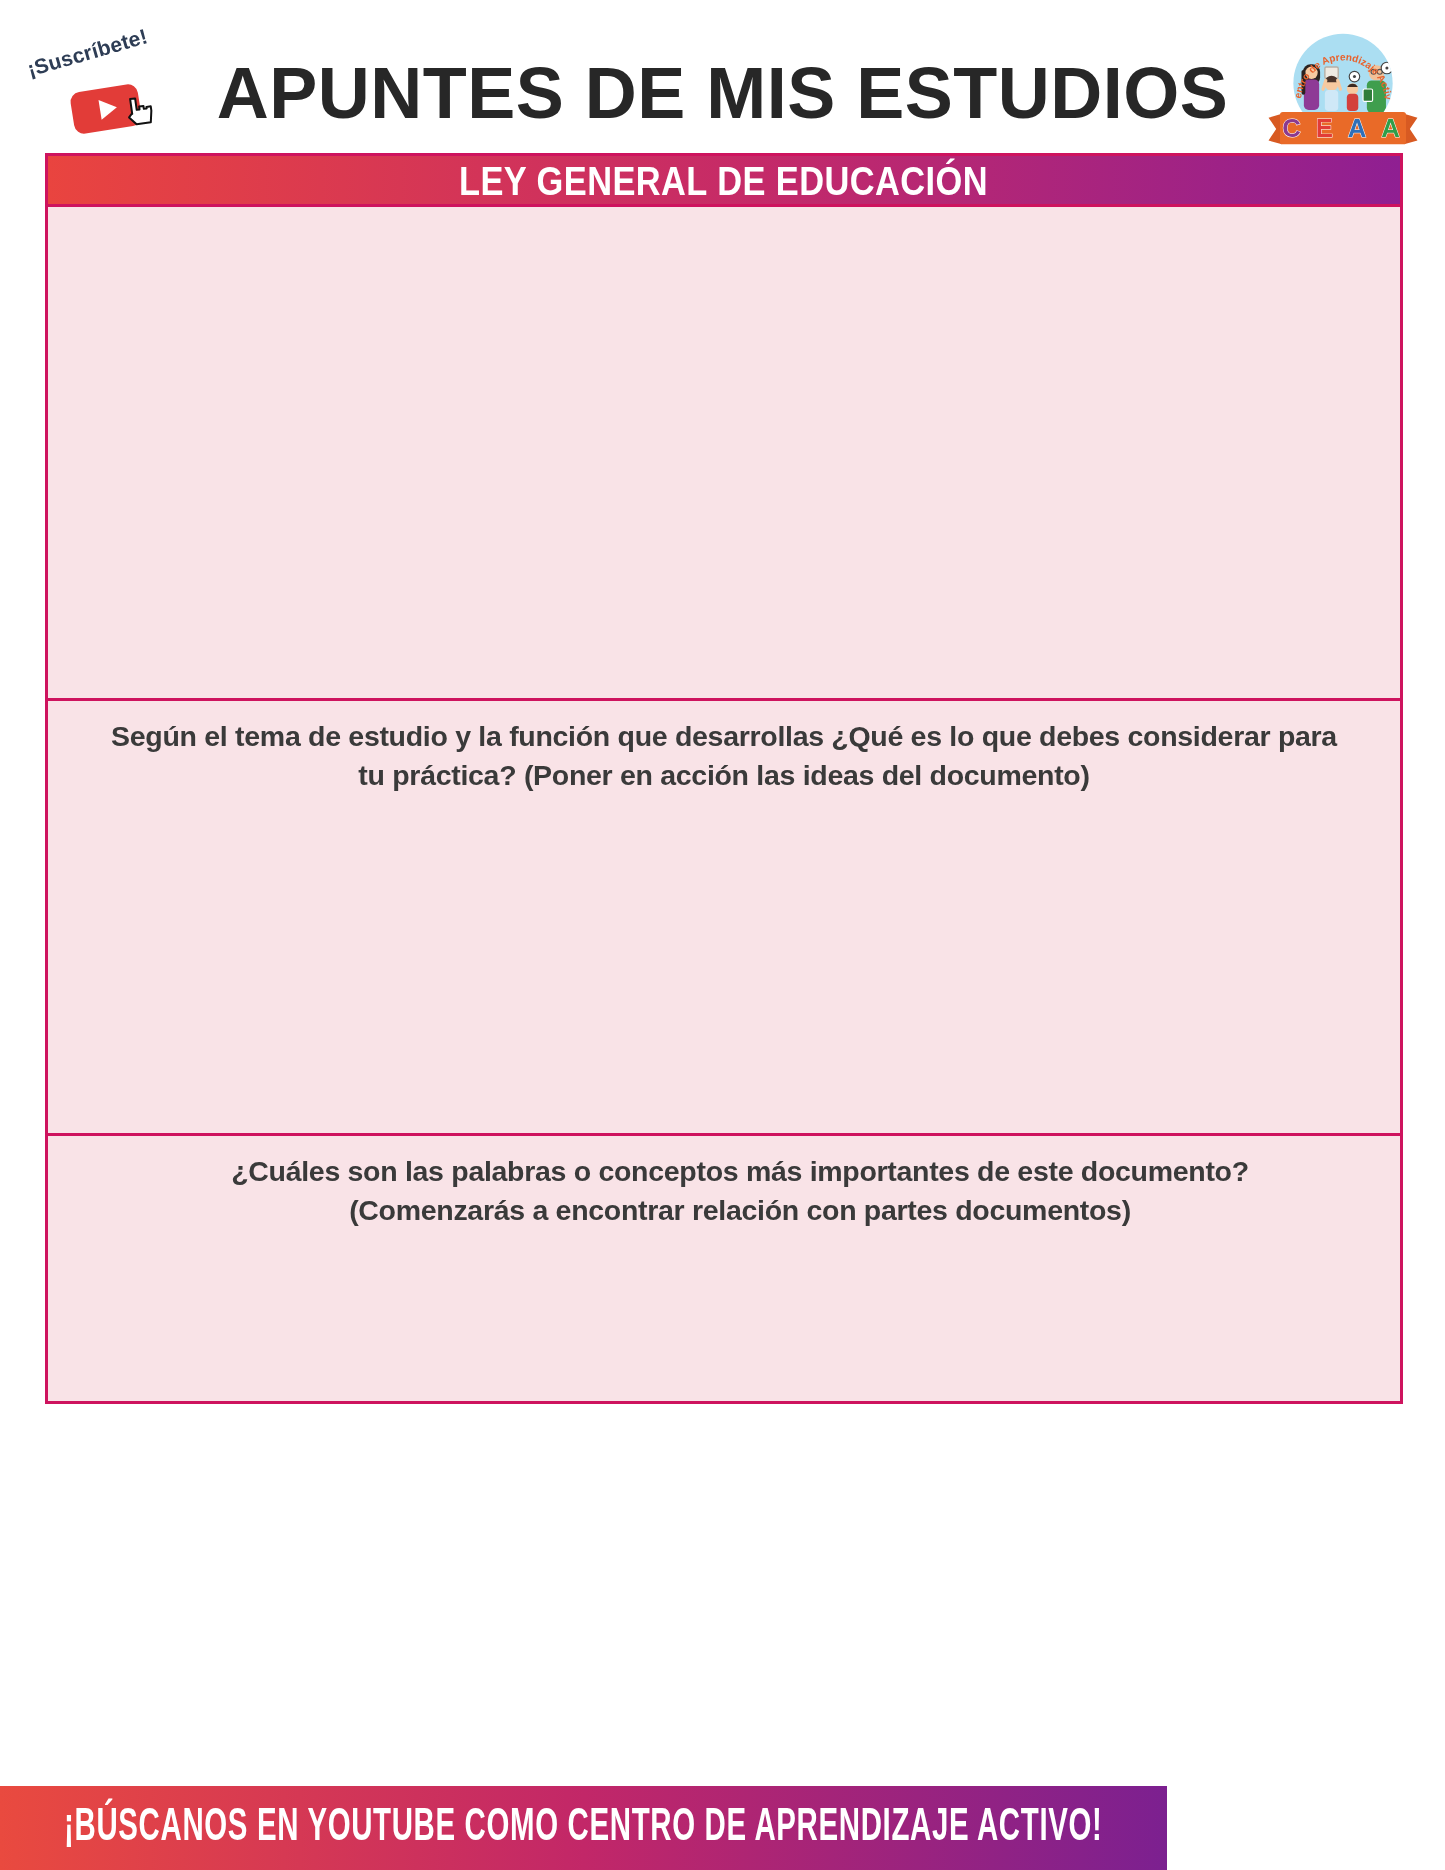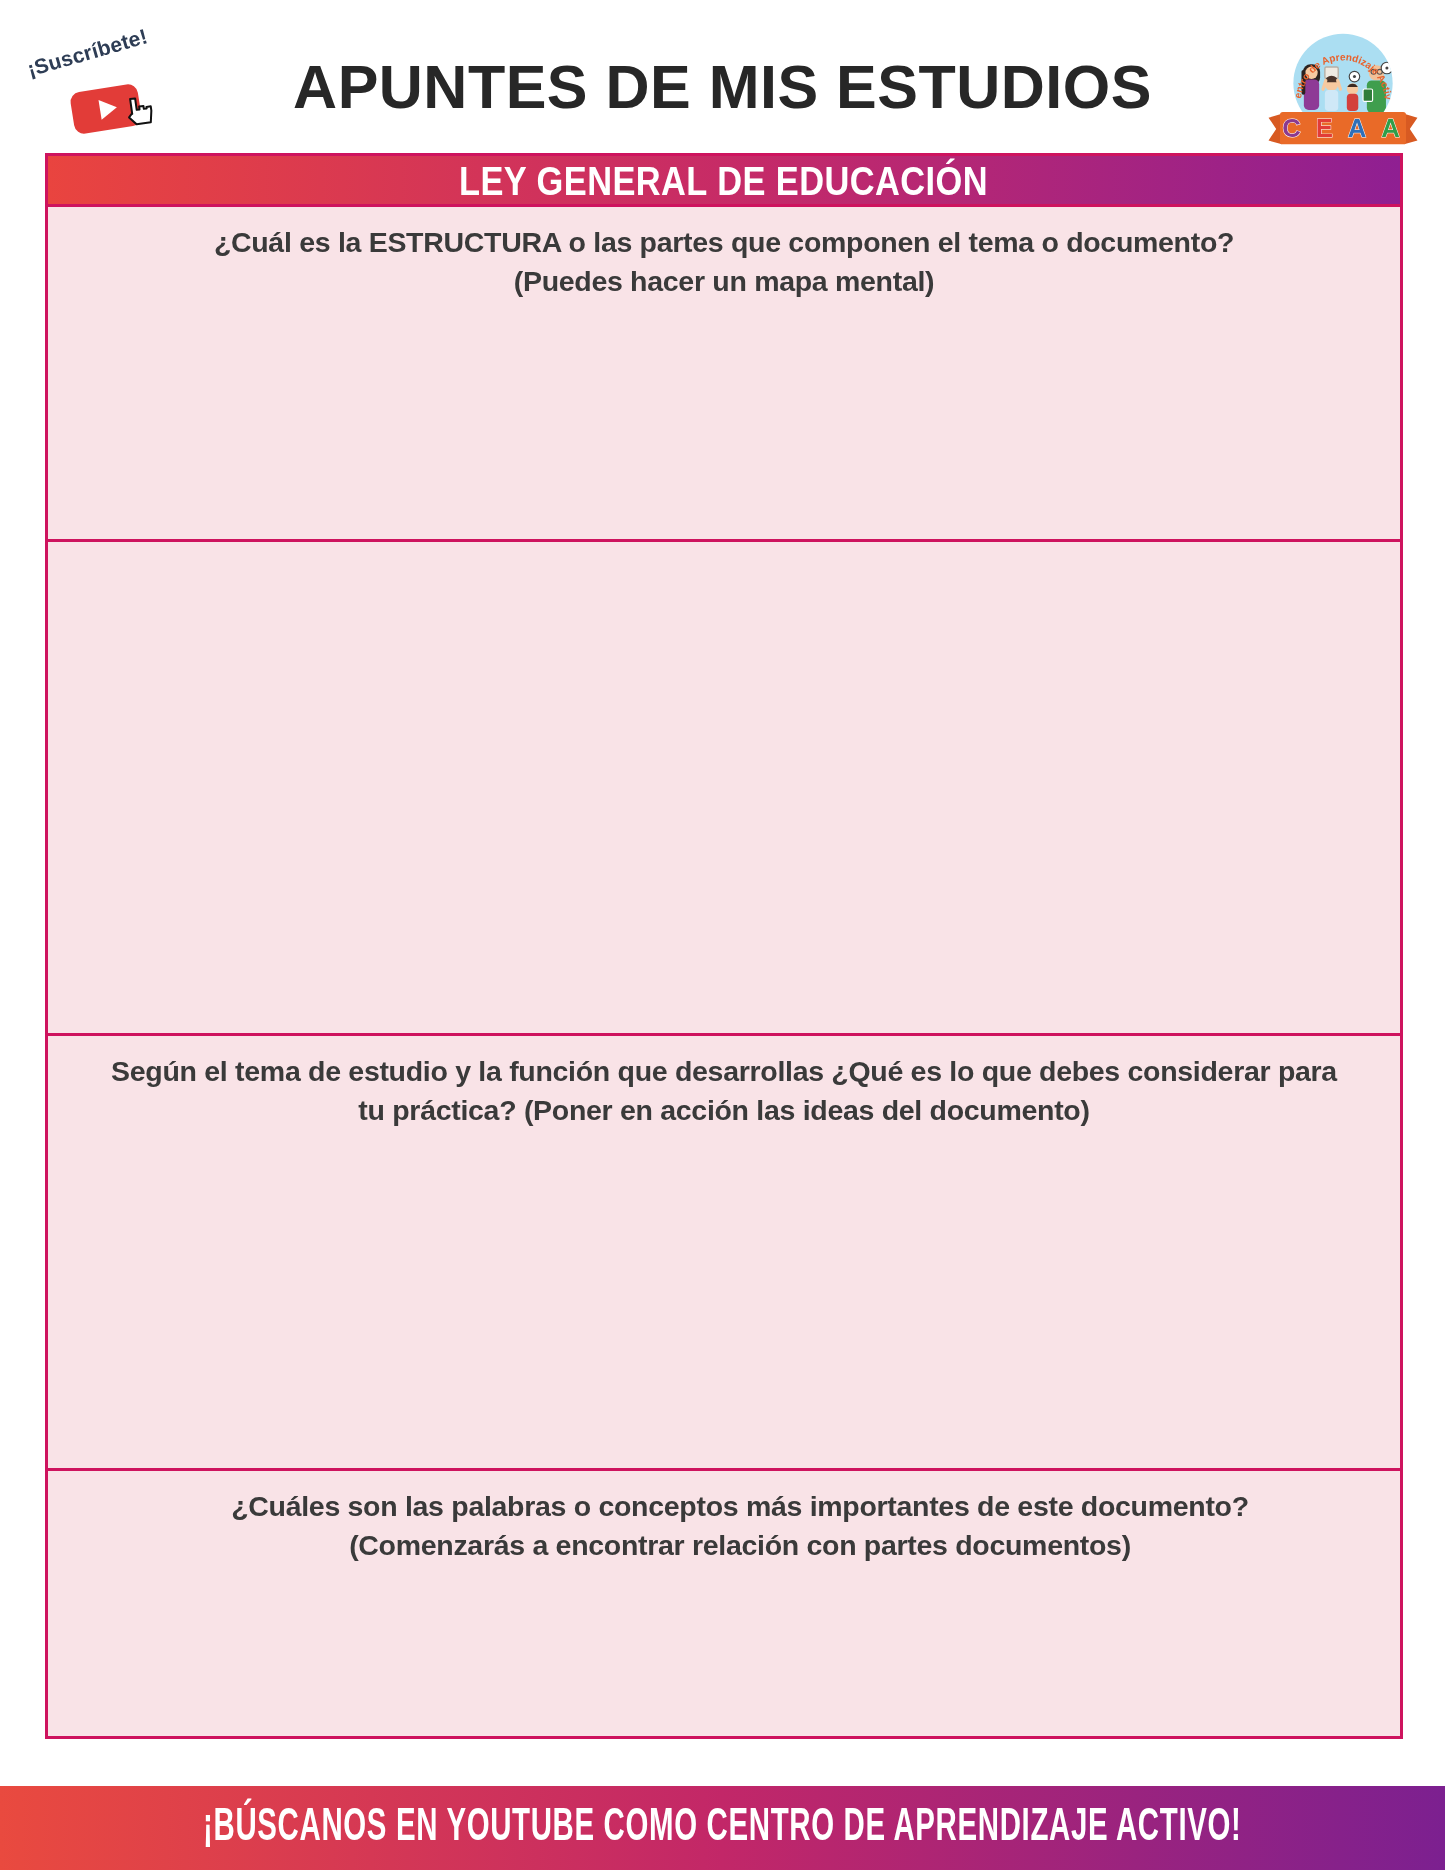--- a/index.html
+++ b/index.html
@@ -35,21 +35,21 @@
     border-bottom:10px solid transparent;
   }
   .cursor-icon{
     position:absolute;left:88px;top:58px;width:46px;height:46px;
     transform:rotate(-8deg);
   }
 
   .page-title{
     position:absolute;left:0;right:0;top:52px;
     text-align:center;
-    font-size:61px;font-weight:800;color:#272727;
+    font-size:72px;font-weight:800;color:#272727;
     letter-spacing:0.5px;
   }
 
   .ceaa-logo{
     position:absolute;right:22px;top:26px;width:160px;height:126px;
   }
 
   
   .worksheet{
     position:absolute;left:45px;top:153px;width:1358px;
@@ -78,21 +78,21 @@
     font-size:28.5px;font-weight:bold;color:#3a3a3a;
     line-height:39px;letter-spacing:-0.3px;white-space:nowrap;
   }
   .cell-1{height:335px;}
   .cell-2{height:494px;}
   .cell-3{height:435px;}
   .cell-4{height:268px;padding-left:32px;}
 
   
   .footer-banner{
-    position:absolute;left:0;top:1786px;width:1445px;height:84px;
+    position:absolute;left:0;top:1786px;width:1167px;height:84px;
     background:linear-gradient(90deg,#e94a3f 0%,#c22768 50%,#7c2090 100%);
     display:flex;align-items:center;justify-content:center;
     padding-bottom:8px;box-sizing:border-box;
   }
   .footer-banner .condense{
     display:inline-block;transform:scaleX(0.64);transform-origin:center;
     color:#ffffff;font-size:46px;font-weight:bold;letter-spacing:1px;
     white-space:nowrap;
   }
 </style>
@@ -164,24 +164,20 @@
       <tspan fill="#2f6fb8">A</tspan>
       <tspan fill="#2f9e49">A</tspan>
     </text>
   </svg>
 
   <div class="worksheet">
     <div class="table-title">
       <span class="condense">LEY GENERAL DE EDUCACIÓN</span>
     </div>
 
-    <div class="qcell cell-1">
-      <div class="qline">¿Cuál es la ESTRUCTURA o las partes que componen el tema o documento?</div>
-      <div class="qline">(Puedes hacer un mapa mental)</div>
-    </div>
 
     <div class="qcell cell-2">
     </div>
 
     <div class="qcell cell-3">
       <div class="qline">Según el tema de estudio y la función que desarrollas ¿Qué es lo que debes considerar para</div>
       <div class="qline">tu práctica? (Poner en acción las ideas del documento)</div>
     </div>
 
     <div class="qcell cell-4">

